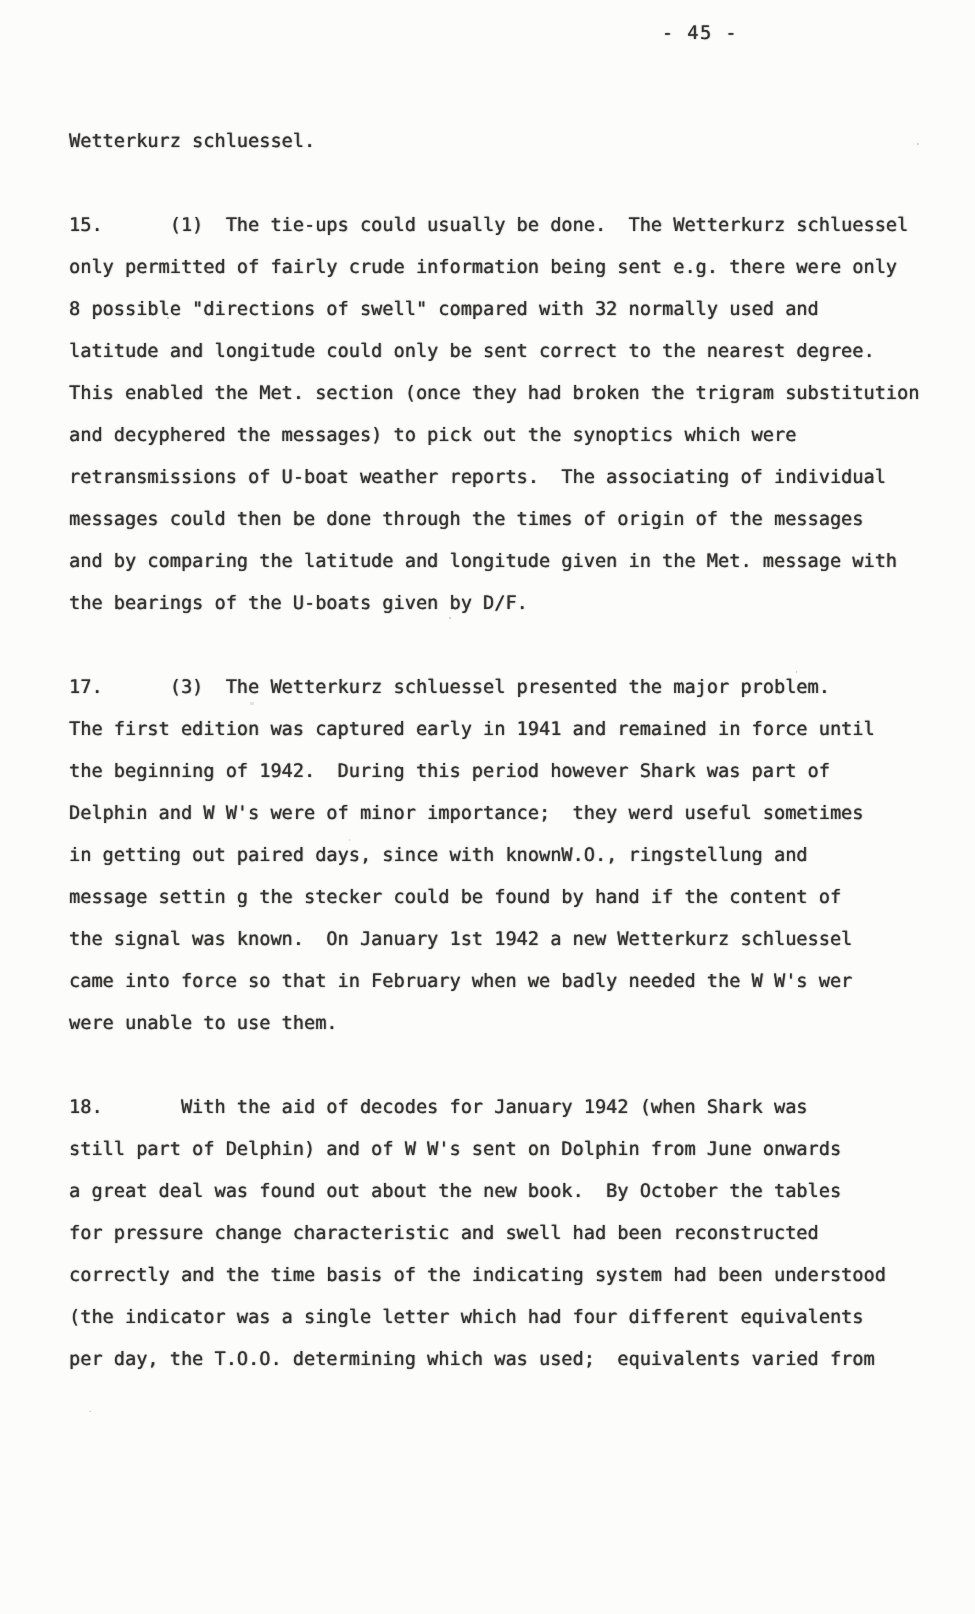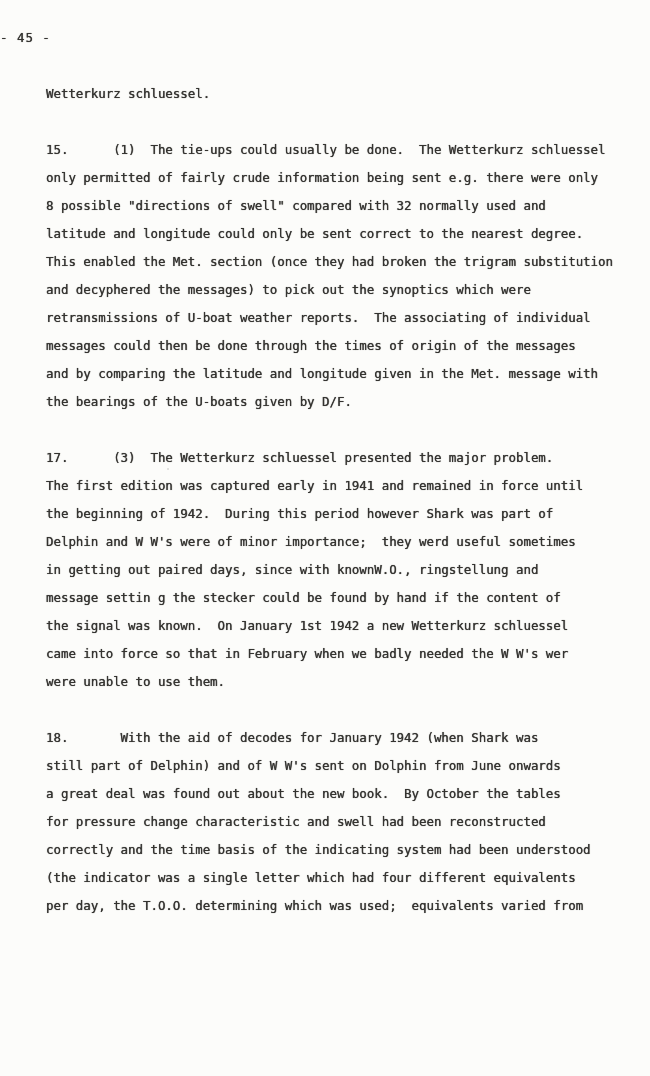--- a/index.html
+++ b/index.html
@@ -26,24 +26,24 @@
     font-family: "DejaVu Sans Mono", "Liberation Mono", monospace;
     font-size: 12.4px;
     line-height: 28px;
     color: #343330;
   }
   .ink {
     text-shadow: 0 0 0.8px rgba(52,51,48,0.85), 0.4px 0.3px 0.6px rgba(52,51,48,0.35);
   }
   .pageno {
     position: absolute;
-    top: 24px;
+    top: 8px;
     left: 0;
     width: 492px;
-    text-align: left;
+    text-align: right;
     letter-spacing: 1px;
   }
   .content {
     position: absolute;
     left: 46px;
     top: 80px;
     width: 586px;
   }
   .heading {
     white-space: pre;

